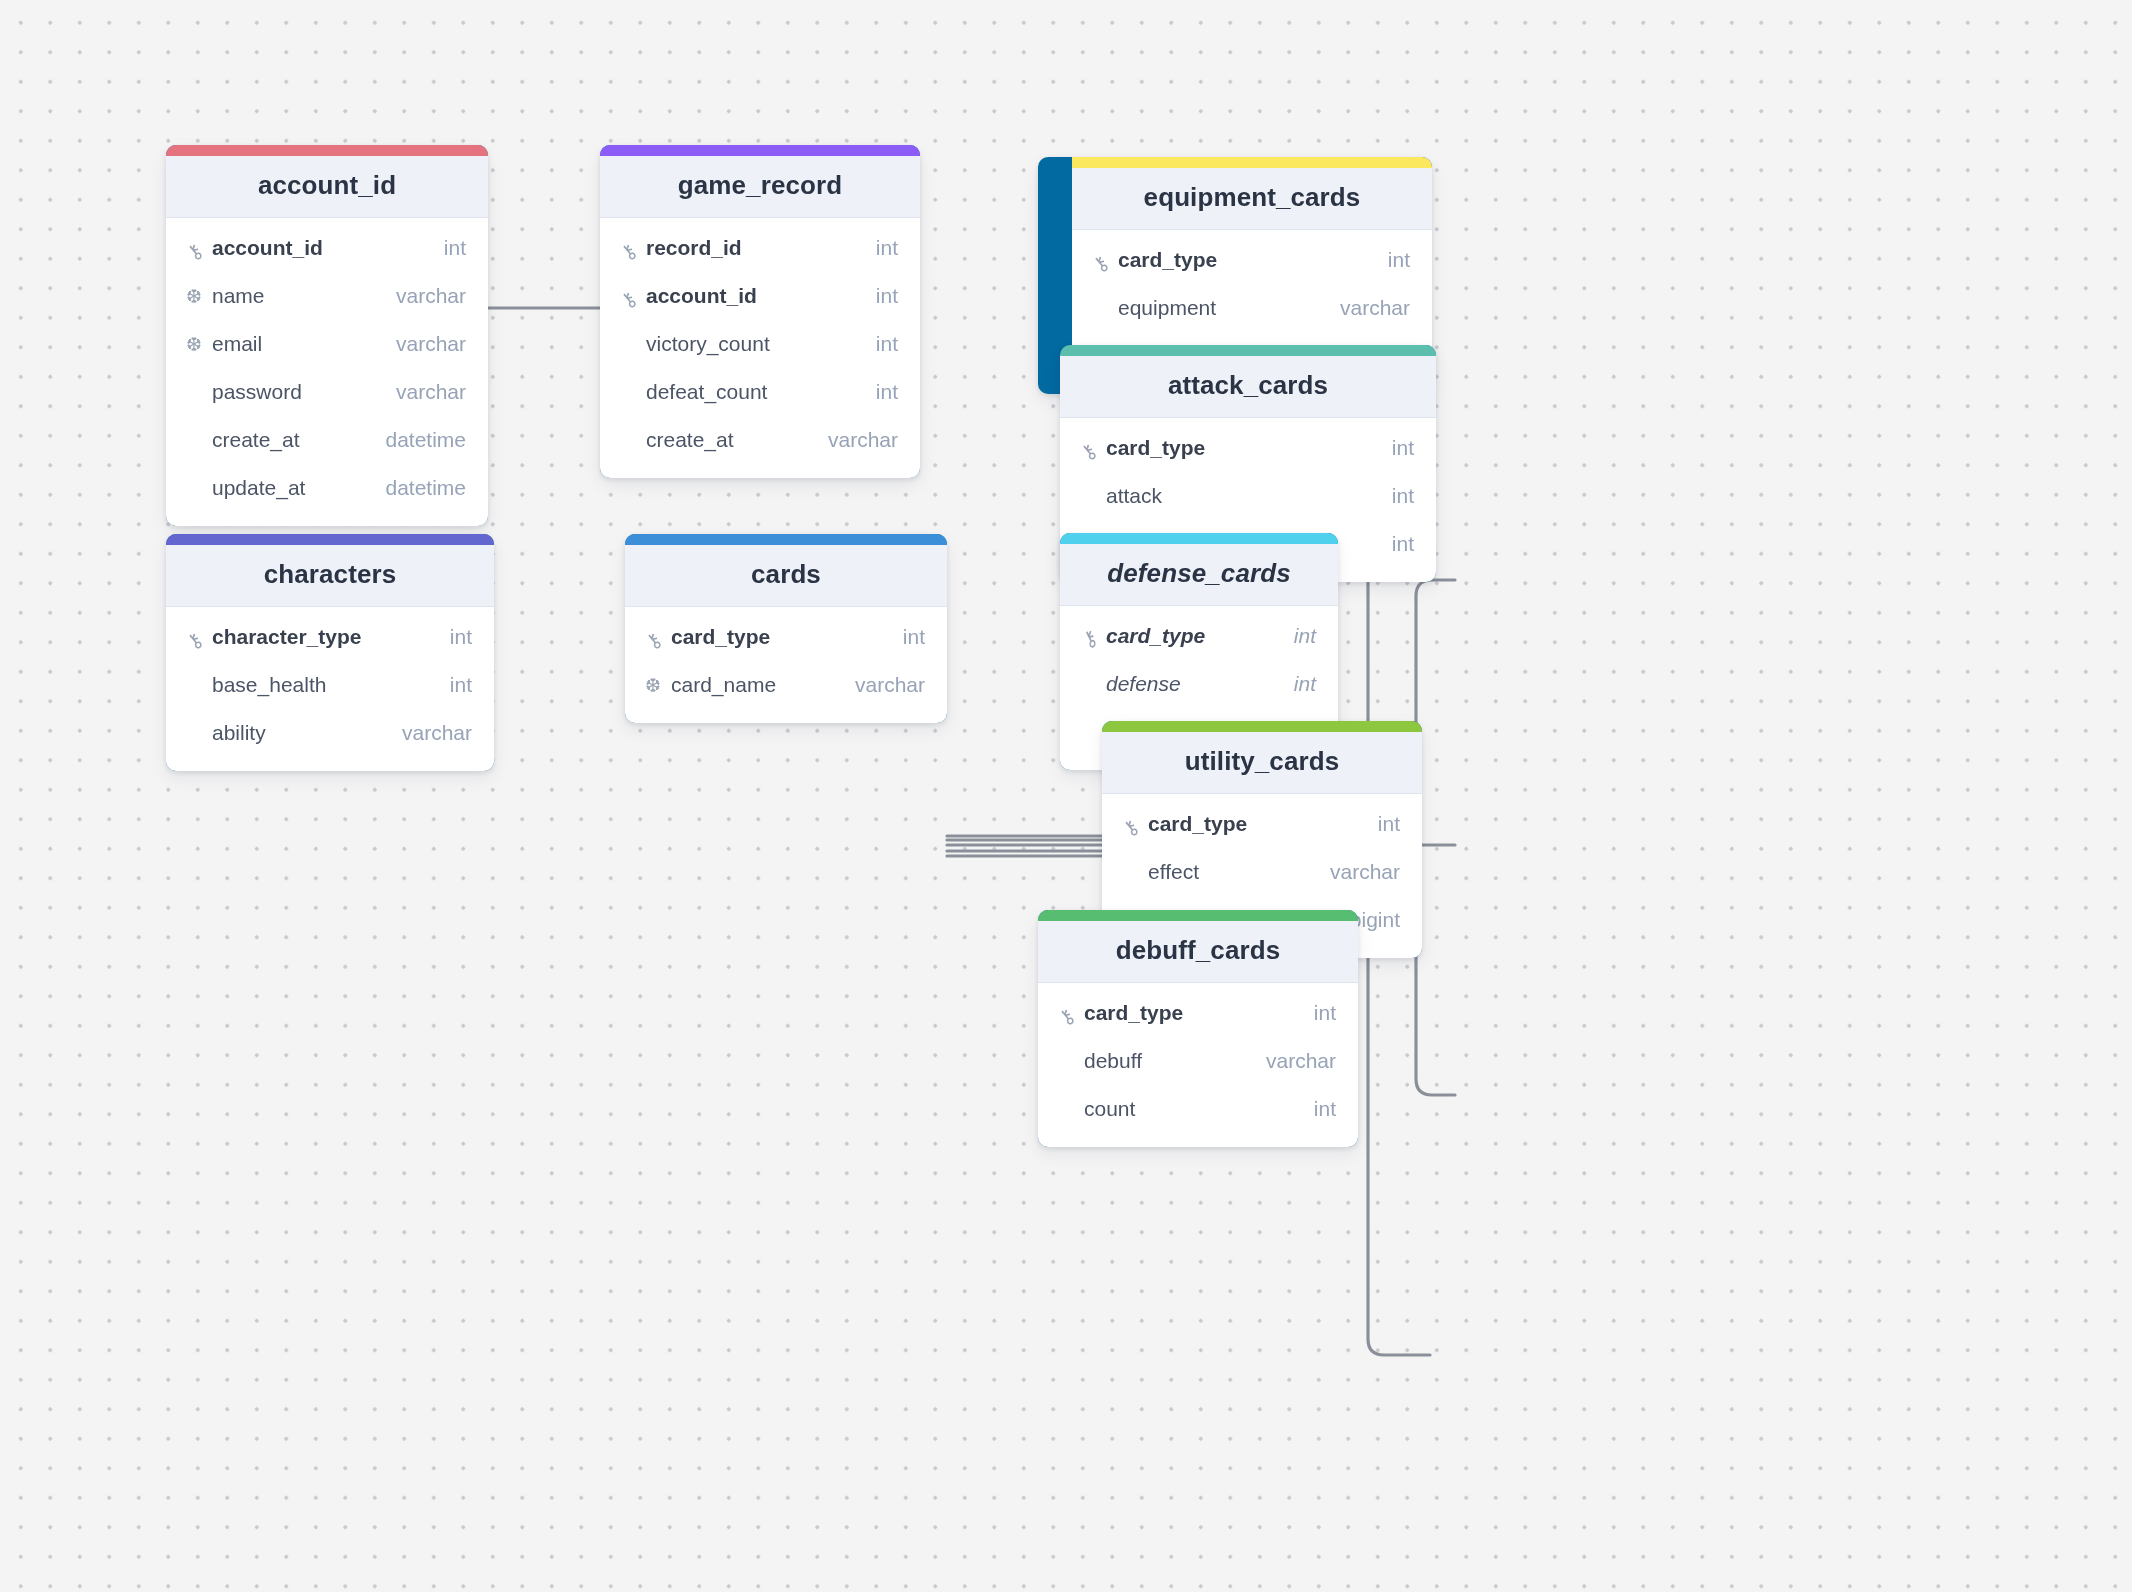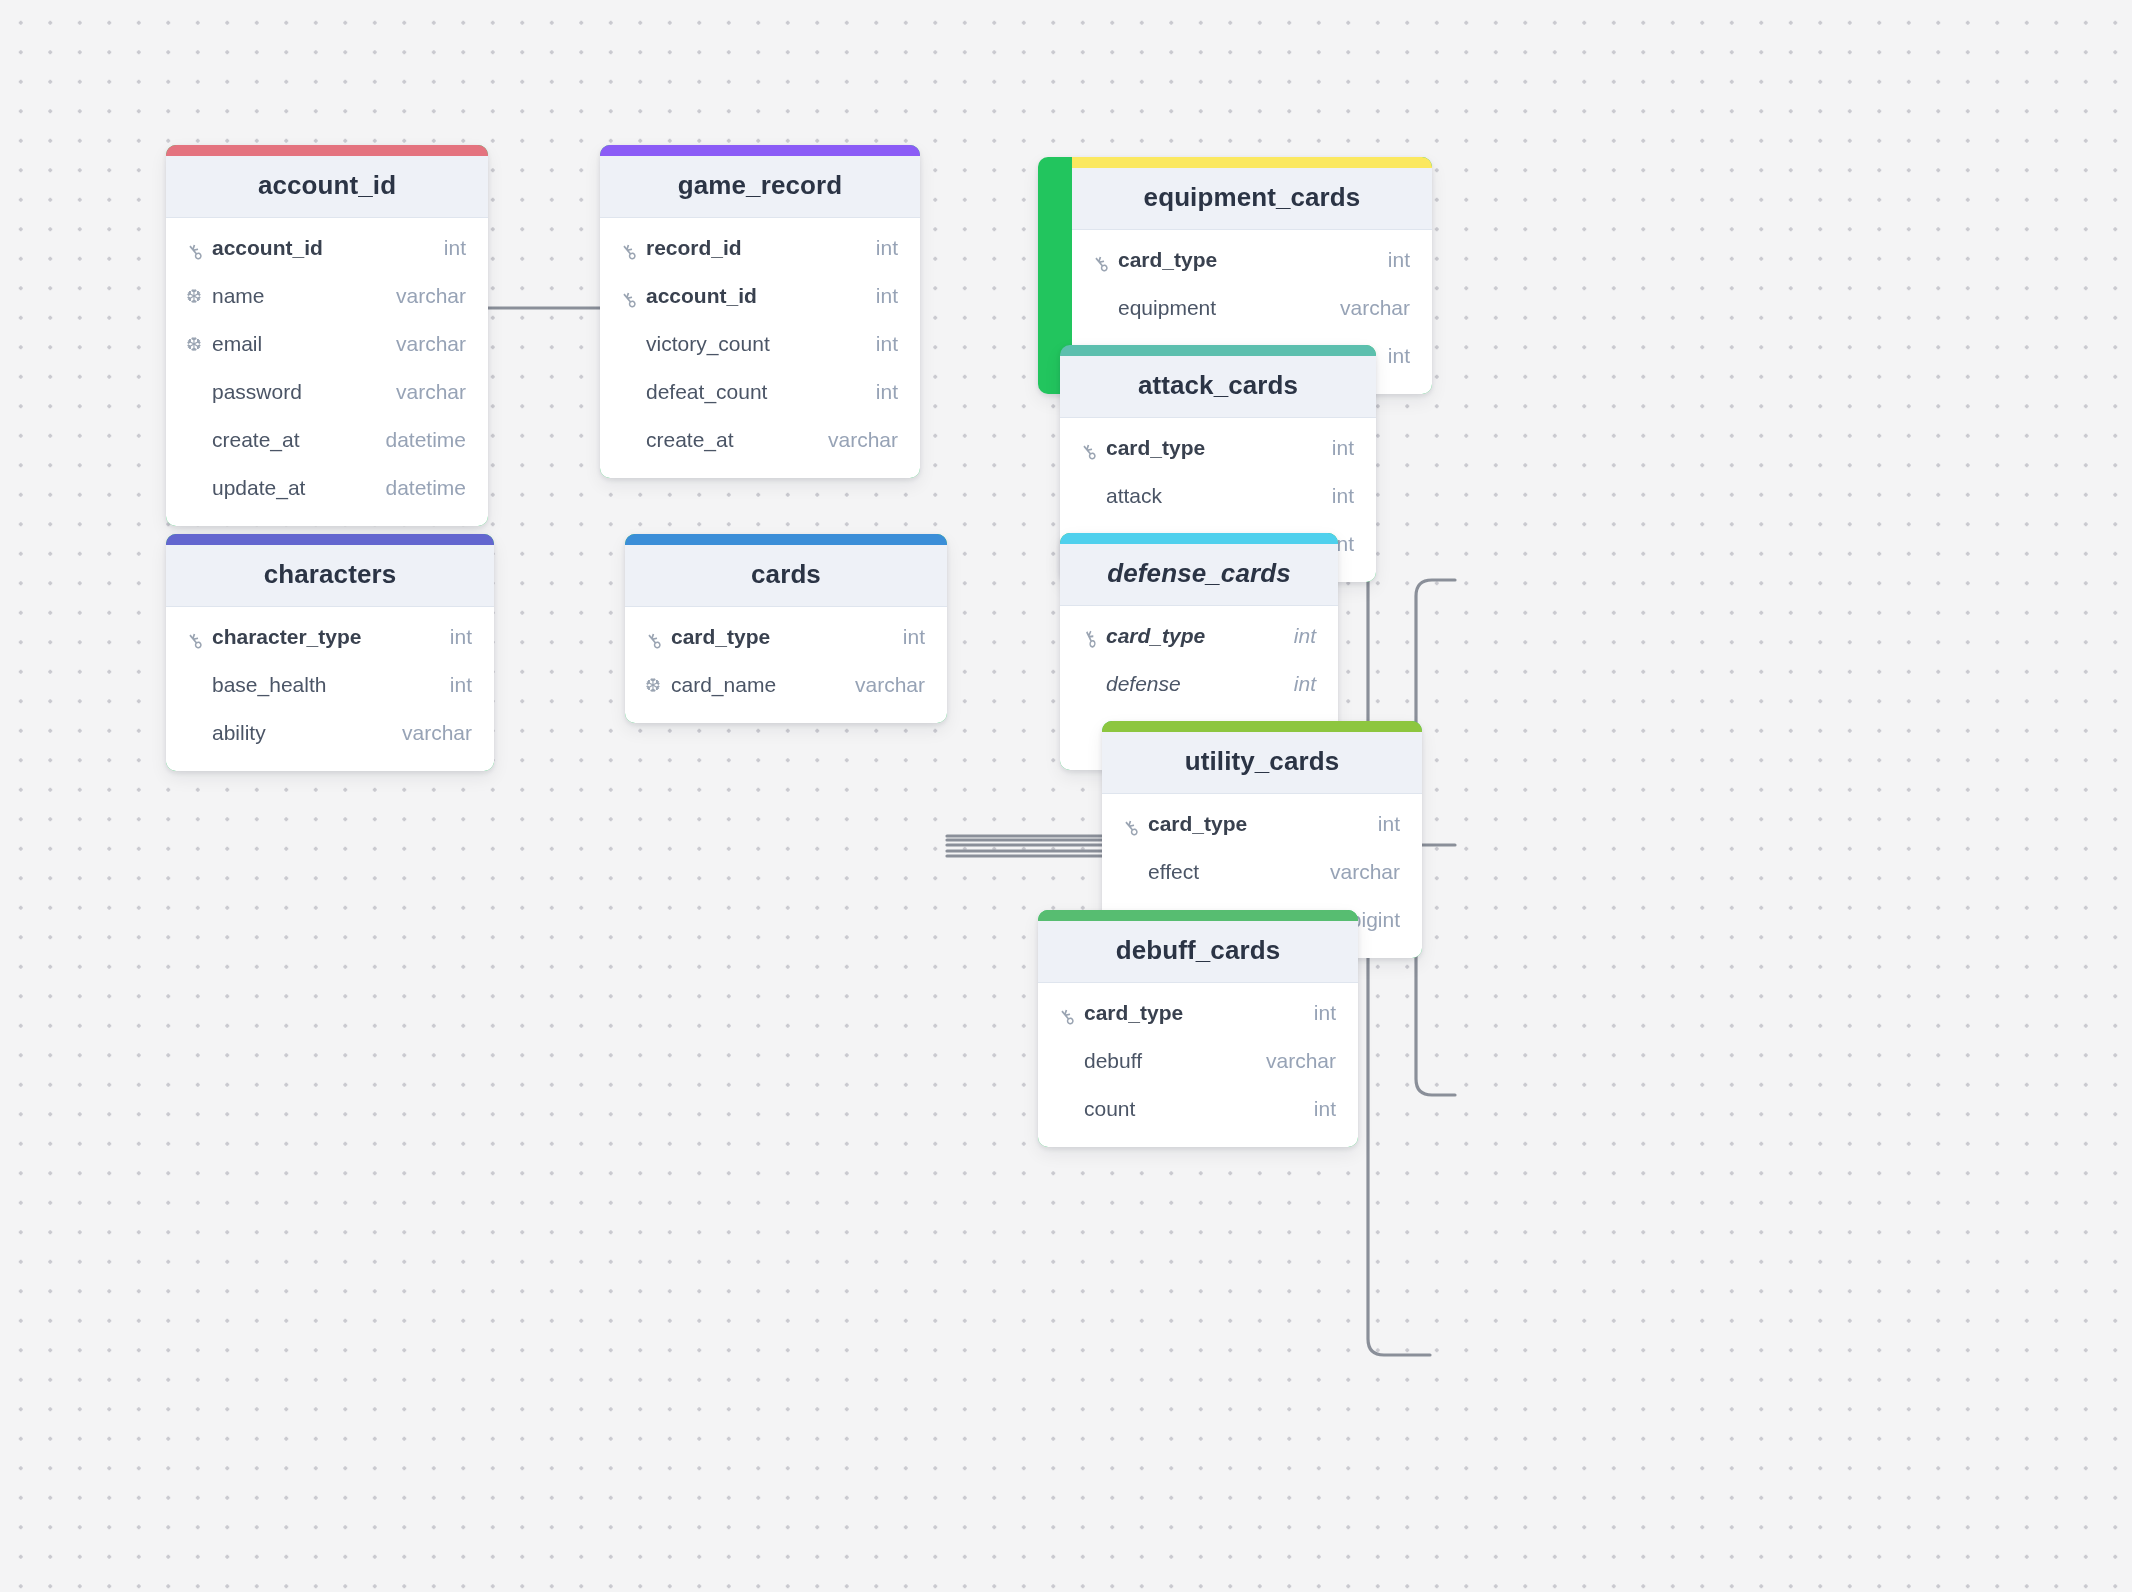--- a/index.html
+++ b/index.html
@@ -28,21 +28,21 @@
   #edges {
     position: absolute;
     left: 0; top: 0;
     width: 2132px;
     height: 1592px;
     pointer-events: none;
   }
 
   .table-node {
     position: absolute;
-    background: #22c55e;
+    background: #0369a1;
     border-radius: 10px;
     box-shadow: 0 2px 5px rgba(17,24,39,0.10), 0 7px 18px rgba(17,24,39,0.07);
     overflow: hidden;
   }
   .accent-bar {
     height: 11px;
     width: 100%;
   }
   .table-title {
     background: #eef1f7;
@@ -199,21 +199,21 @@
           <span class="field-name">equipment</span>
           <span class="field-type">varchar</span>
         </div>
         <div class="field-row">
           <span class="field-icon blank"></span>
           <span class="field-name">count</span>
           <span class="field-type">int</span>
         </div>
       </div>
     </div>
-    <div class="table-node" style="left: 1060px; top: 345px; width: 316px;">
+    <div class="table-node" style="left: 1060px; top: 345px; width: 376px;">
       <div class="accent-bar" style="background: rgb(92, 191, 174);"></div>
       <div class="table-title">attack_cards</div>
       <div class="field-list">
         <div class="field-row">
           <span class="field-icon key-icon">⚷</span>
           <span class="field-name pk">card_type</span>
           <span class="field-type">int</span>
         </div>
         <div class="field-row">
           <span class="field-icon blank"></span>

